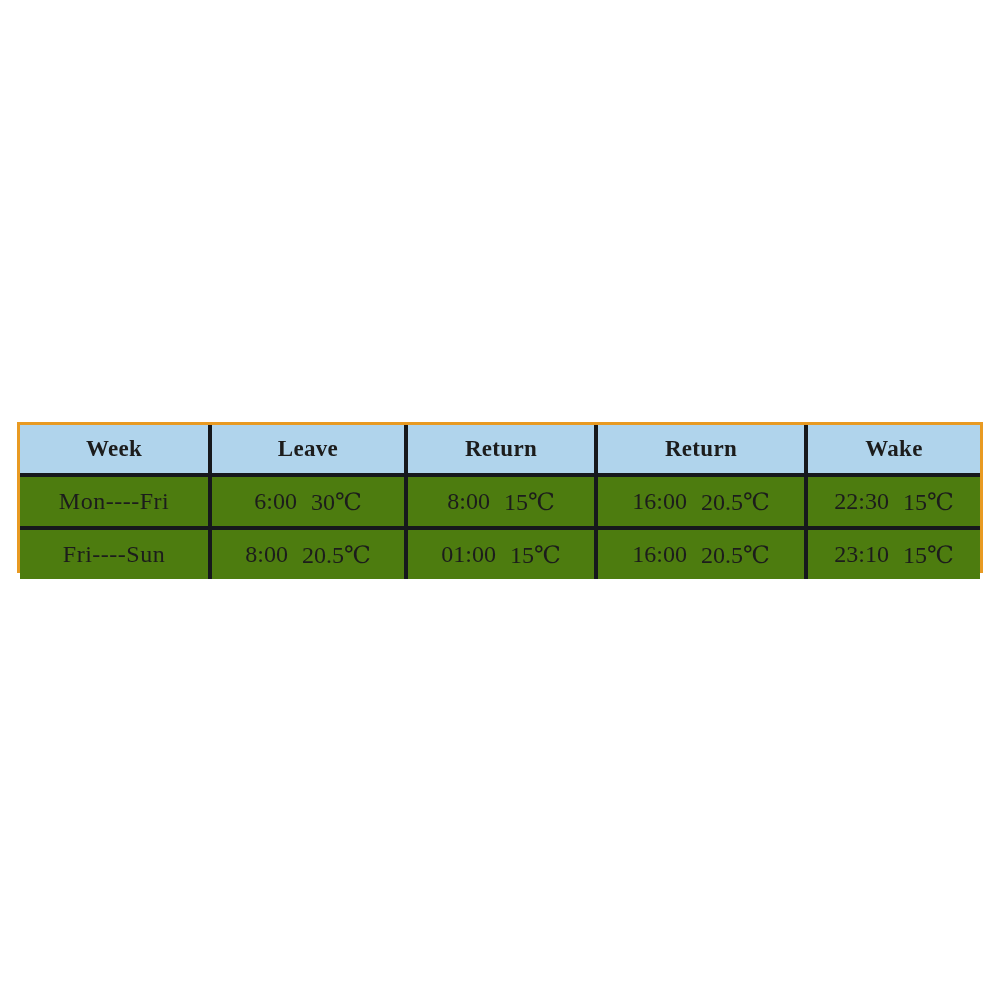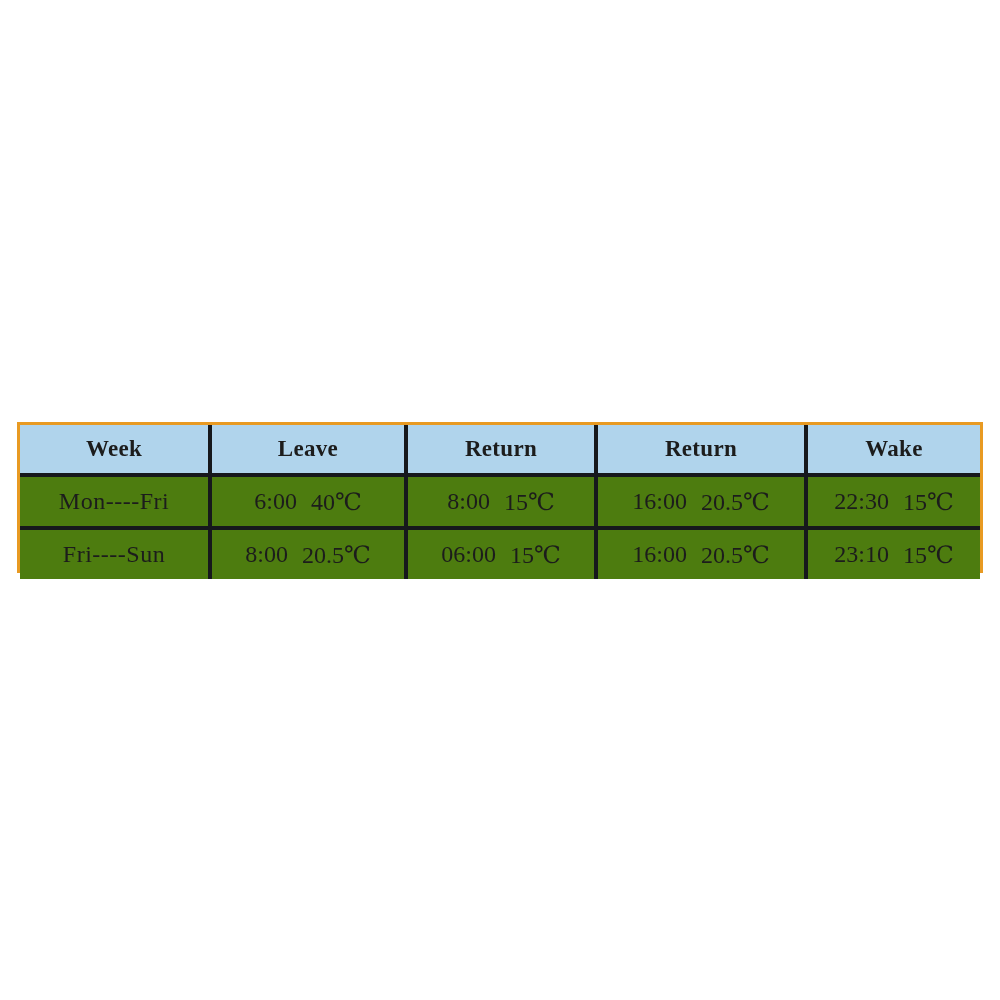--- a/index.html
+++ b/index.html
@@ -126,21 +126,21 @@
       </tr>
     </thead>
     <tbody>
       <tr class="row-first">
         <td>
           <span class="label-day">Mon----Fri</span>
         </td>
         <td>
           <span class="cell-inner">
             <span class="v-time">6:00</span>
-            <span class="v-temp">40℃</span>
+            <span class="v-temp">30℃</span>
           </span>
         </td>
         <td>
           <span class="cell-inner">
             <span class="v-time">8:00</span>
             <span class="v-temp">15℃</span>
           </span>
         </td>
         <td>
           <span class="cell-inner">
@@ -160,21 +160,21 @@
           <span class="label-day">Fri----Sun</span>
         </td>
         <td>
           <span class="cell-inner">
             <span class="v-time">8:00</span>
             <span class="v-temp">20.5℃</span>
           </span>
         </td>
         <td>
           <span class="cell-inner">
-            <span class="v-time">06:00</span>
+            <span class="v-time">01:00</span>
             <span class="v-temp">15℃</span>
           </span>
         </td>
         <td>
           <span class="cell-inner">
             <span class="v-time">16:00</span>
             <span class="v-temp">20.5℃</span>
           </span>
         </td>
         <td>

